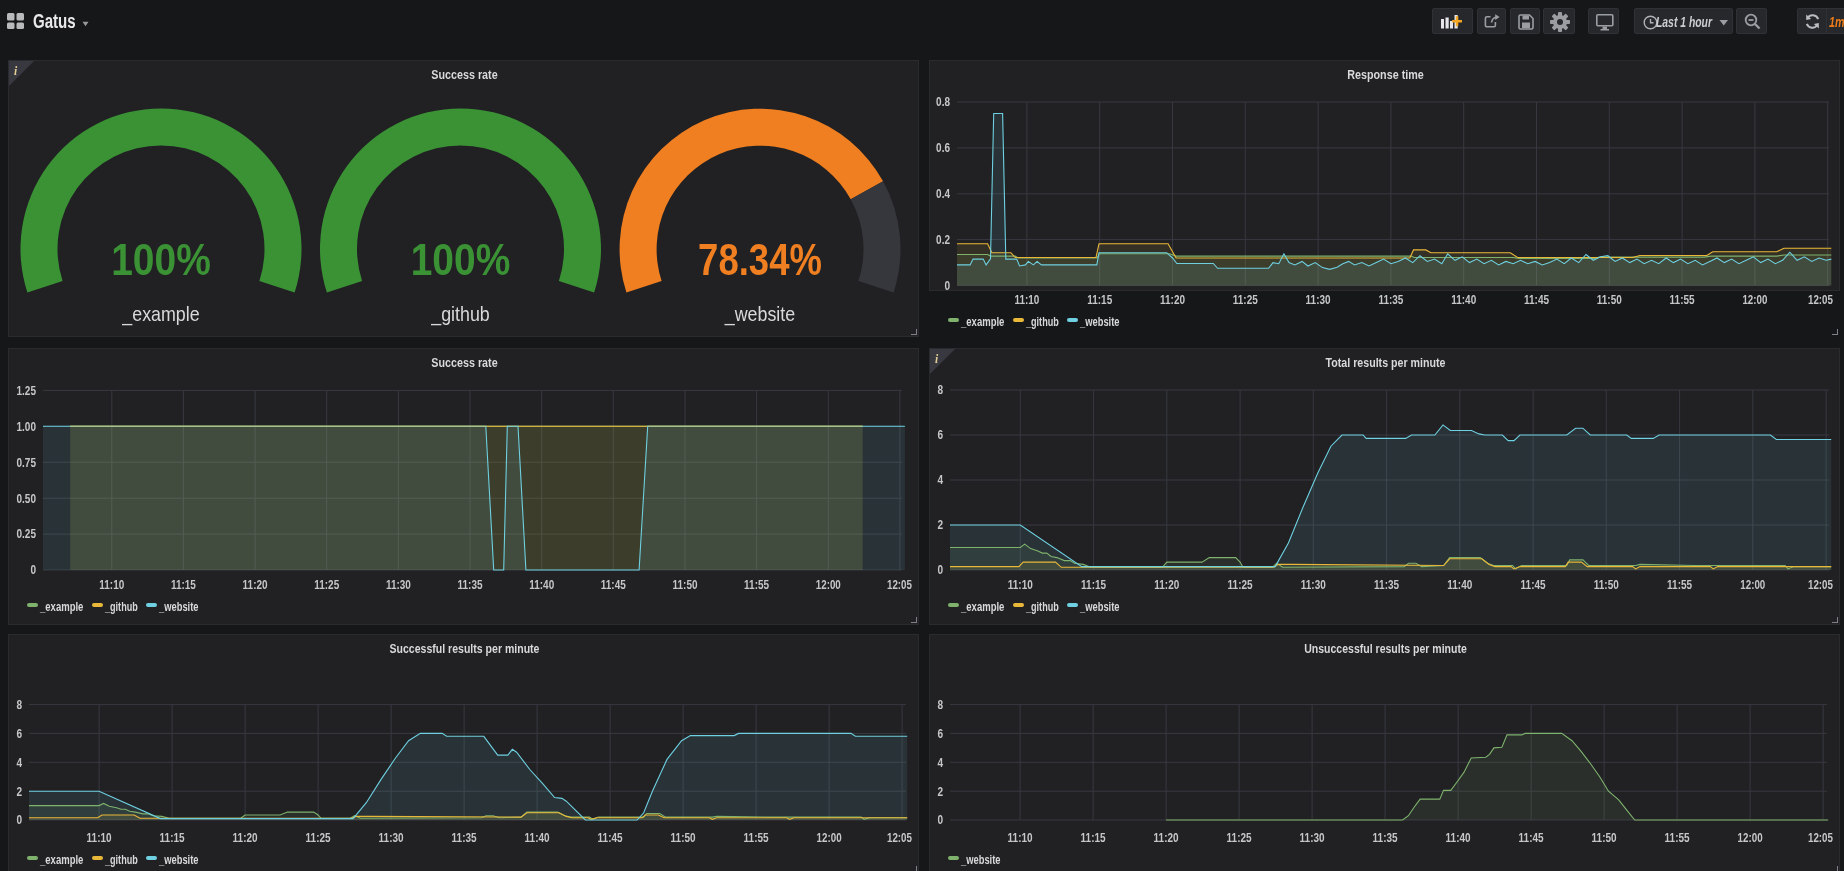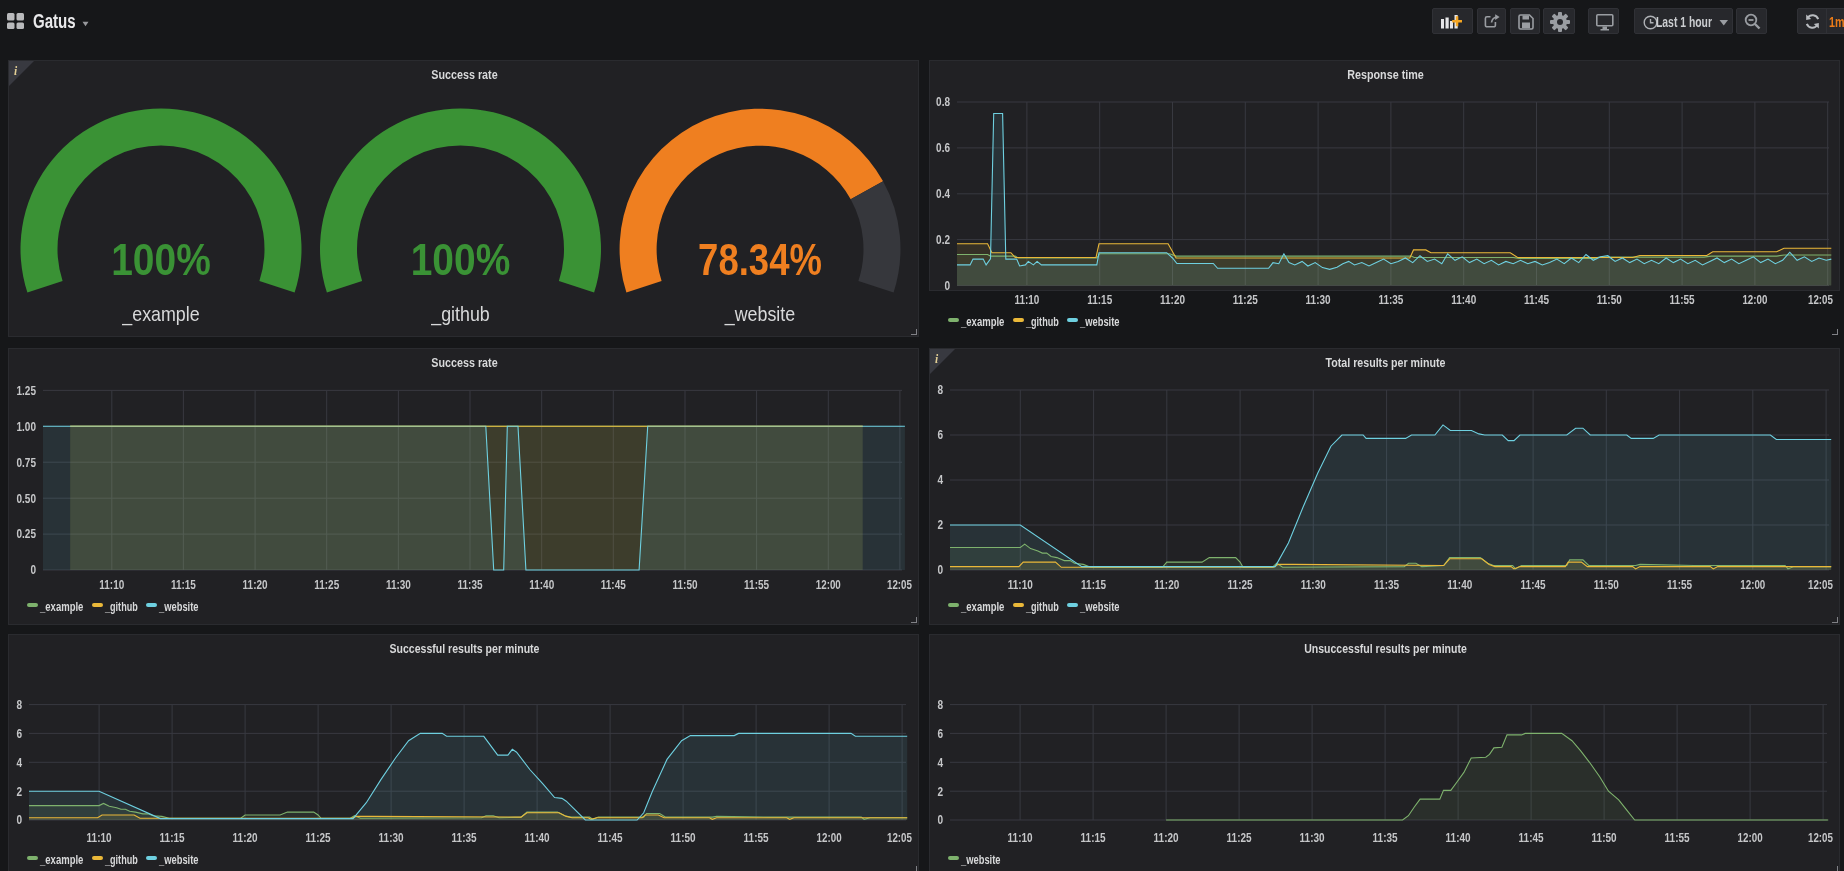--- a/index.html
+++ b/index.html
@@ -1,20 +1,20 @@
 <!DOCTYPE html>
 <html><head><meta charset="utf-8"><style>
 * { margin:0; padding:0; box-sizing:border-box; }
 html,body { width:1844px; height:871px; background:#161719; overflow:hidden;
   font-family:"Liberation Sans", sans-serif; }
 svg { font-family:"Liberation Sans", sans-serif; }
 .panel { position:absolute; background:#212124; border:1px solid #2a2b2f; }
 .handle { position:absolute; width:6px; height:6px;
   border-right:1.5px solid #808186; border-bottom:1.5px solid #808186; }
-.nbtn { position:absolute; top:8px; height:26px; background:#27282c; border:1px solid #303136; border-radius:2px; }
+.nbtn { position:absolute; top:8px; height:26px; background:#27282c; border:1px solid #303136; border-radius:2px;font-style:italic; }
 </style></head><body>
 
 <svg width="24" height="24" style="position:absolute;left:7px;top:13px">
 <g fill="#b9babc">
       <rect x="0" y="0" width="7.5" height="7.5" rx="1.5"></rect>
 <rect x="9.5" y="0" width="7.5" height="7.5" rx="1.5"></rect>
 <rect x="0" y="9.5" width="7.5" height="6.5" rx="1.5"></rect>
 <rect x="9.5" y="9.5" width="7.5" height="6.5" rx="1.5"></rect>
     </g>
   </svg>

